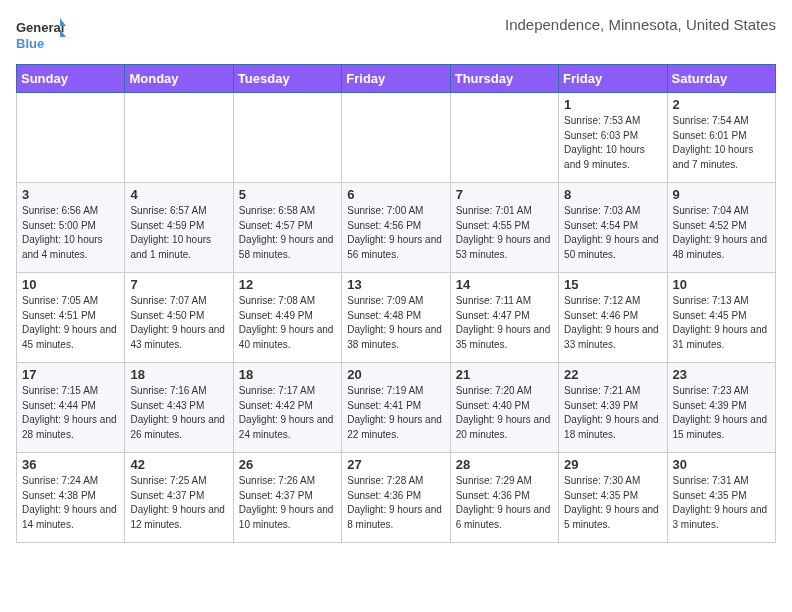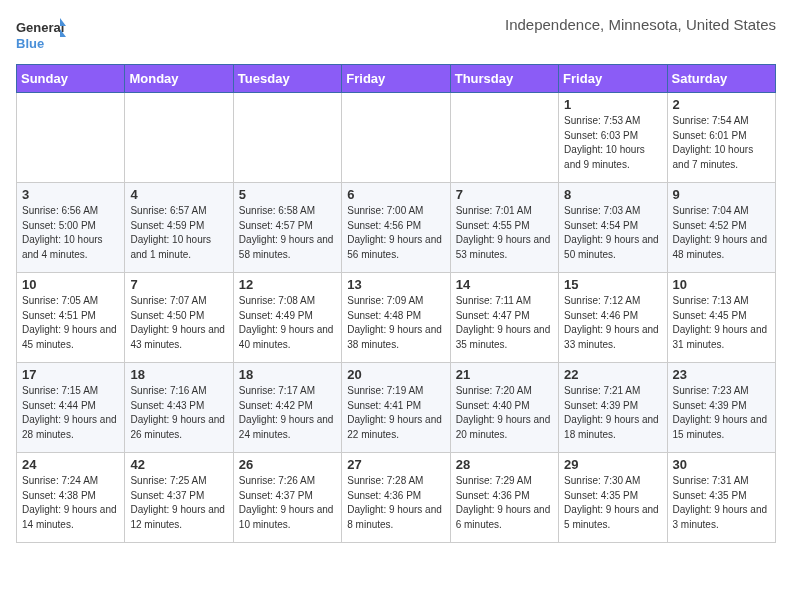--- a/index.html
+++ b/index.html
@@ -203,21 +203,21 @@
           <span class="day-num">22</span>
           <div class="day-info">Sunrise: 7:21 AM<br>Sunset: 4:39 PM<br>Daylight: 9 hours and 18 minutes.</div>
         </td>
         <td>
           <span class="day-num">23</span>
           <div class="day-info">Sunrise: 7:23 AM<br>Sunset: 4:39 PM<br>Daylight: 9 hours and 15 minutes.</div>
         </td>
       </tr>
       <tr>
         <td>
-          <span class="day-num">24</span>
+          <span class="day-num">36</span>
           <div class="day-info">Sunrise: 7:24 AM<br>Sunset: 4:38 PM<br>Daylight: 9 hours and 14 minutes.</div>
         </td>
         <td>
           <span class="day-num">42</span>
           <div class="day-info">Sunrise: 7:25 AM<br>Sunset: 4:37 PM<br>Daylight: 9 hours and 12 minutes.</div>
         </td>
         <td>
           <span class="day-num">26</span>
           <div class="day-info">Sunrise: 7:26 AM<br>Sunset: 4:37 PM<br>Daylight: 9 hours and 10 minutes.</div>
         </td>

